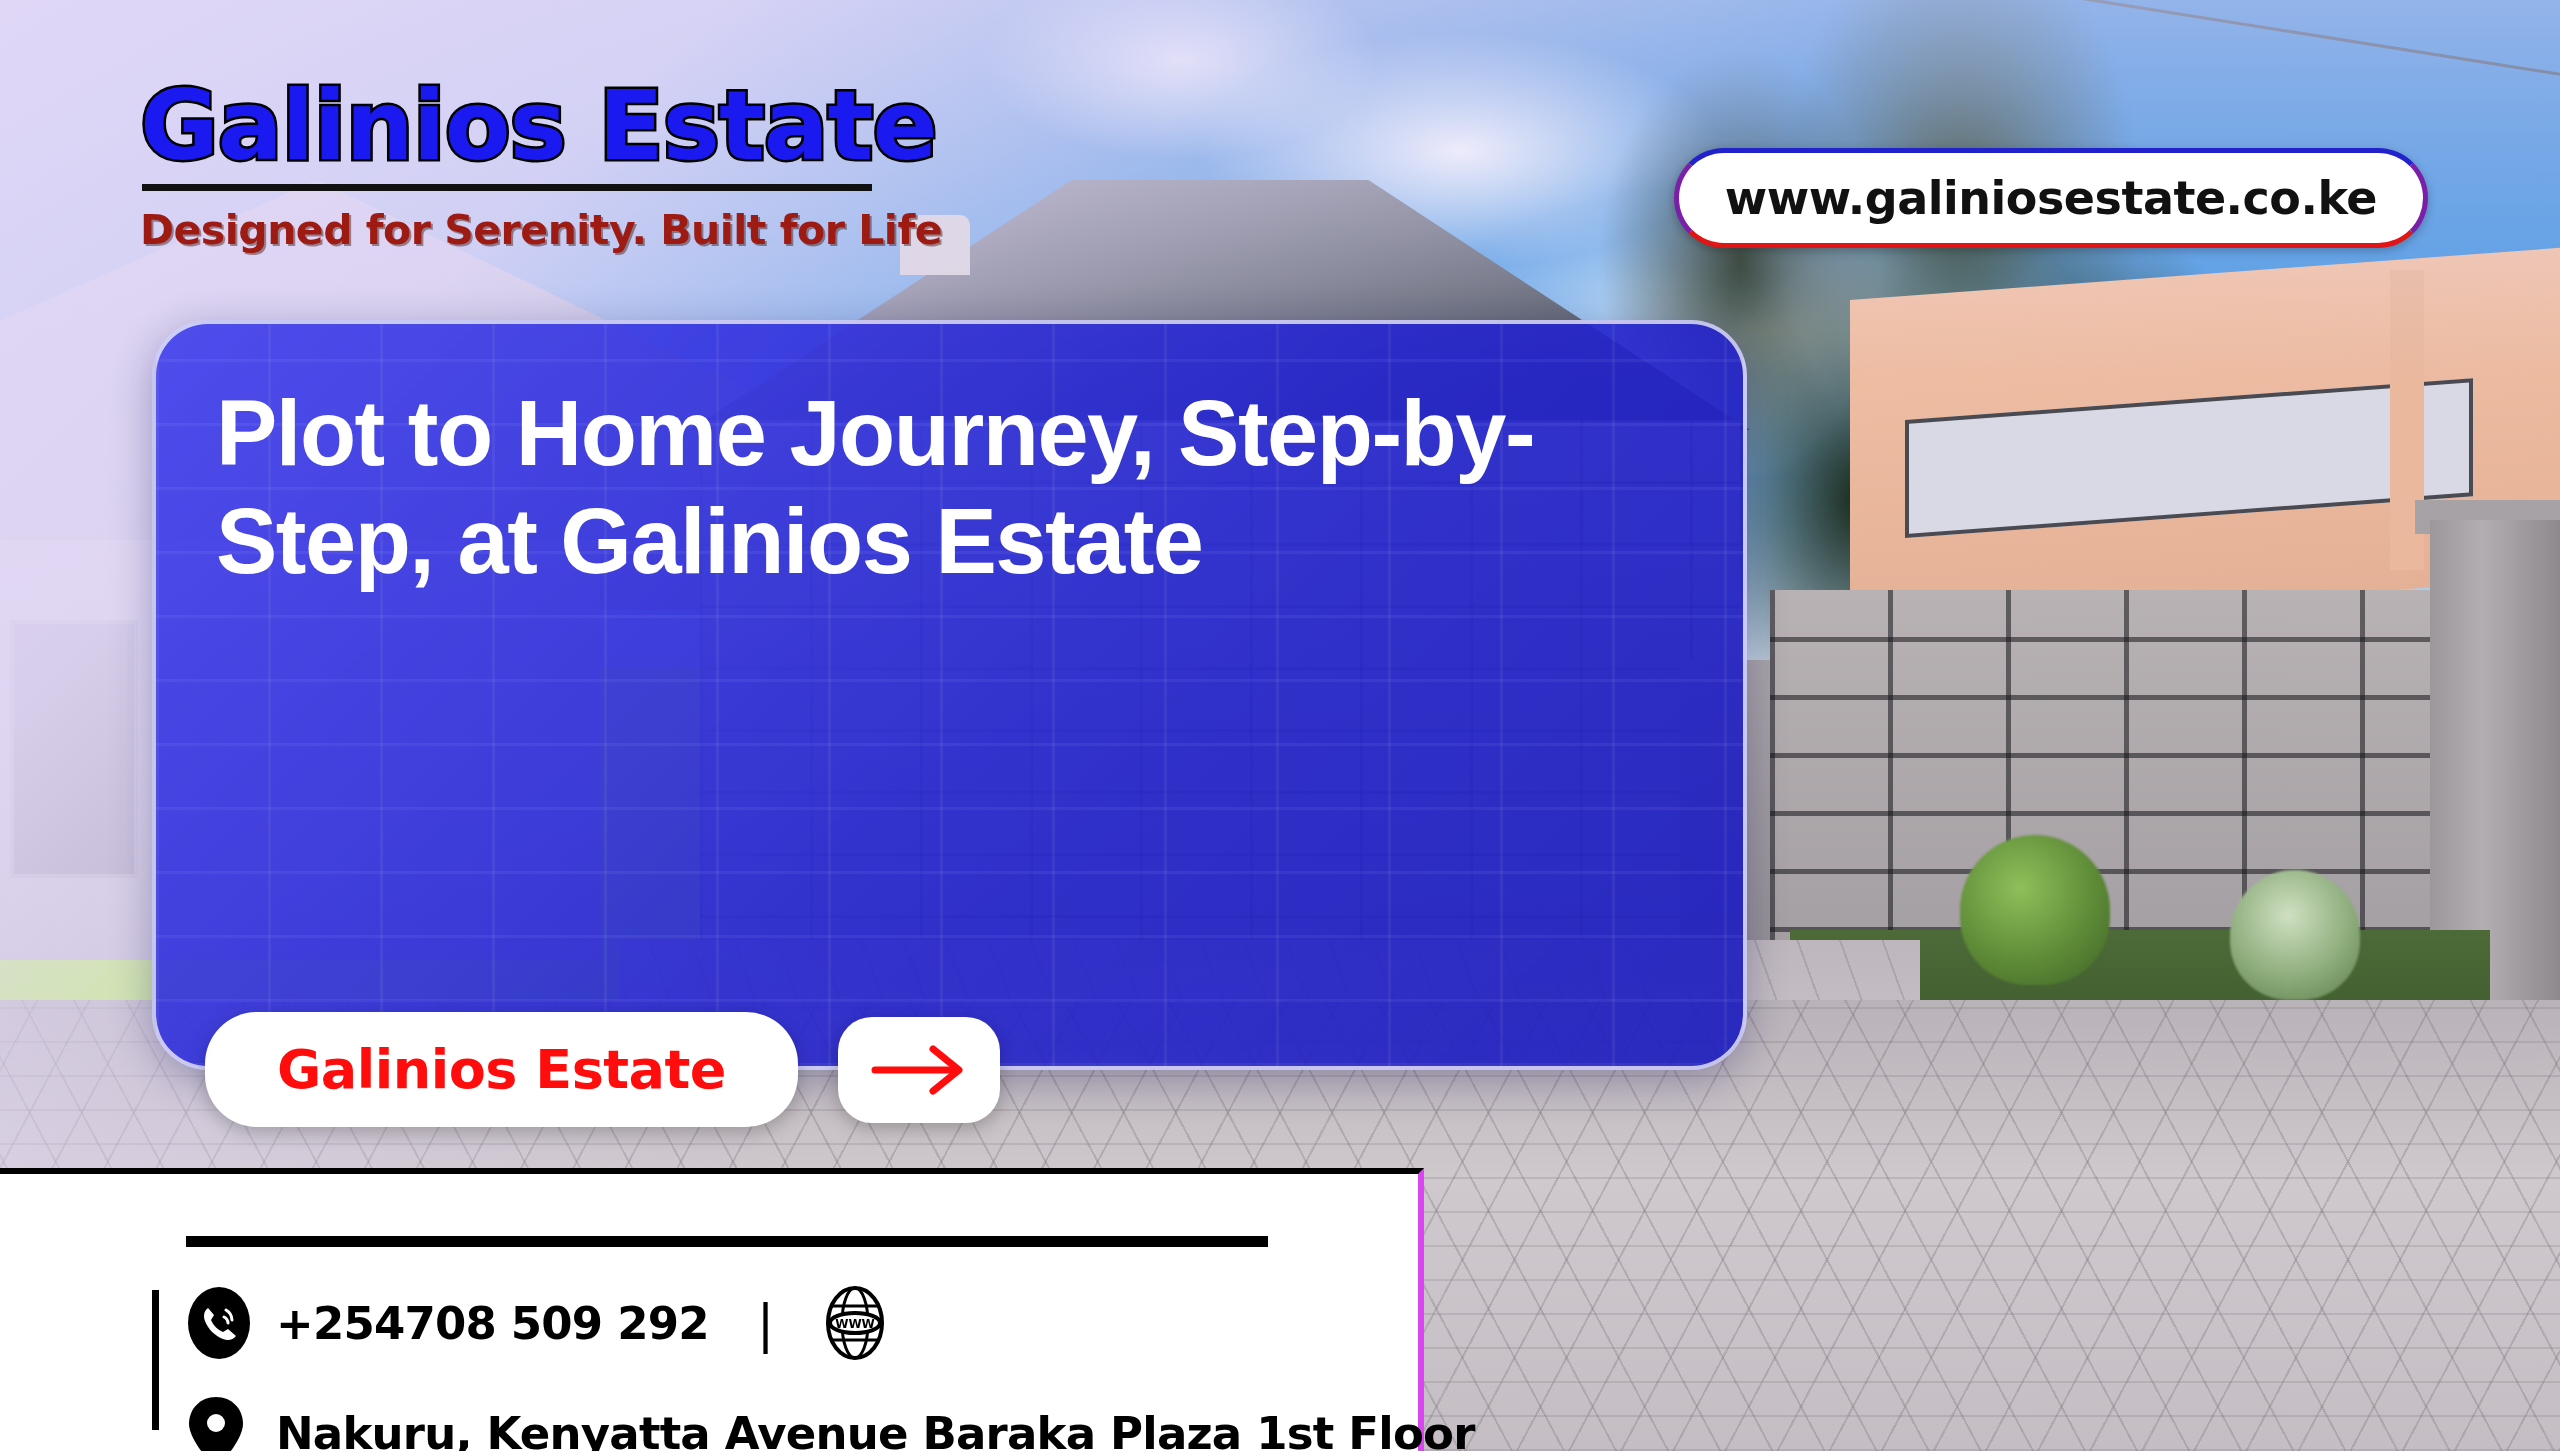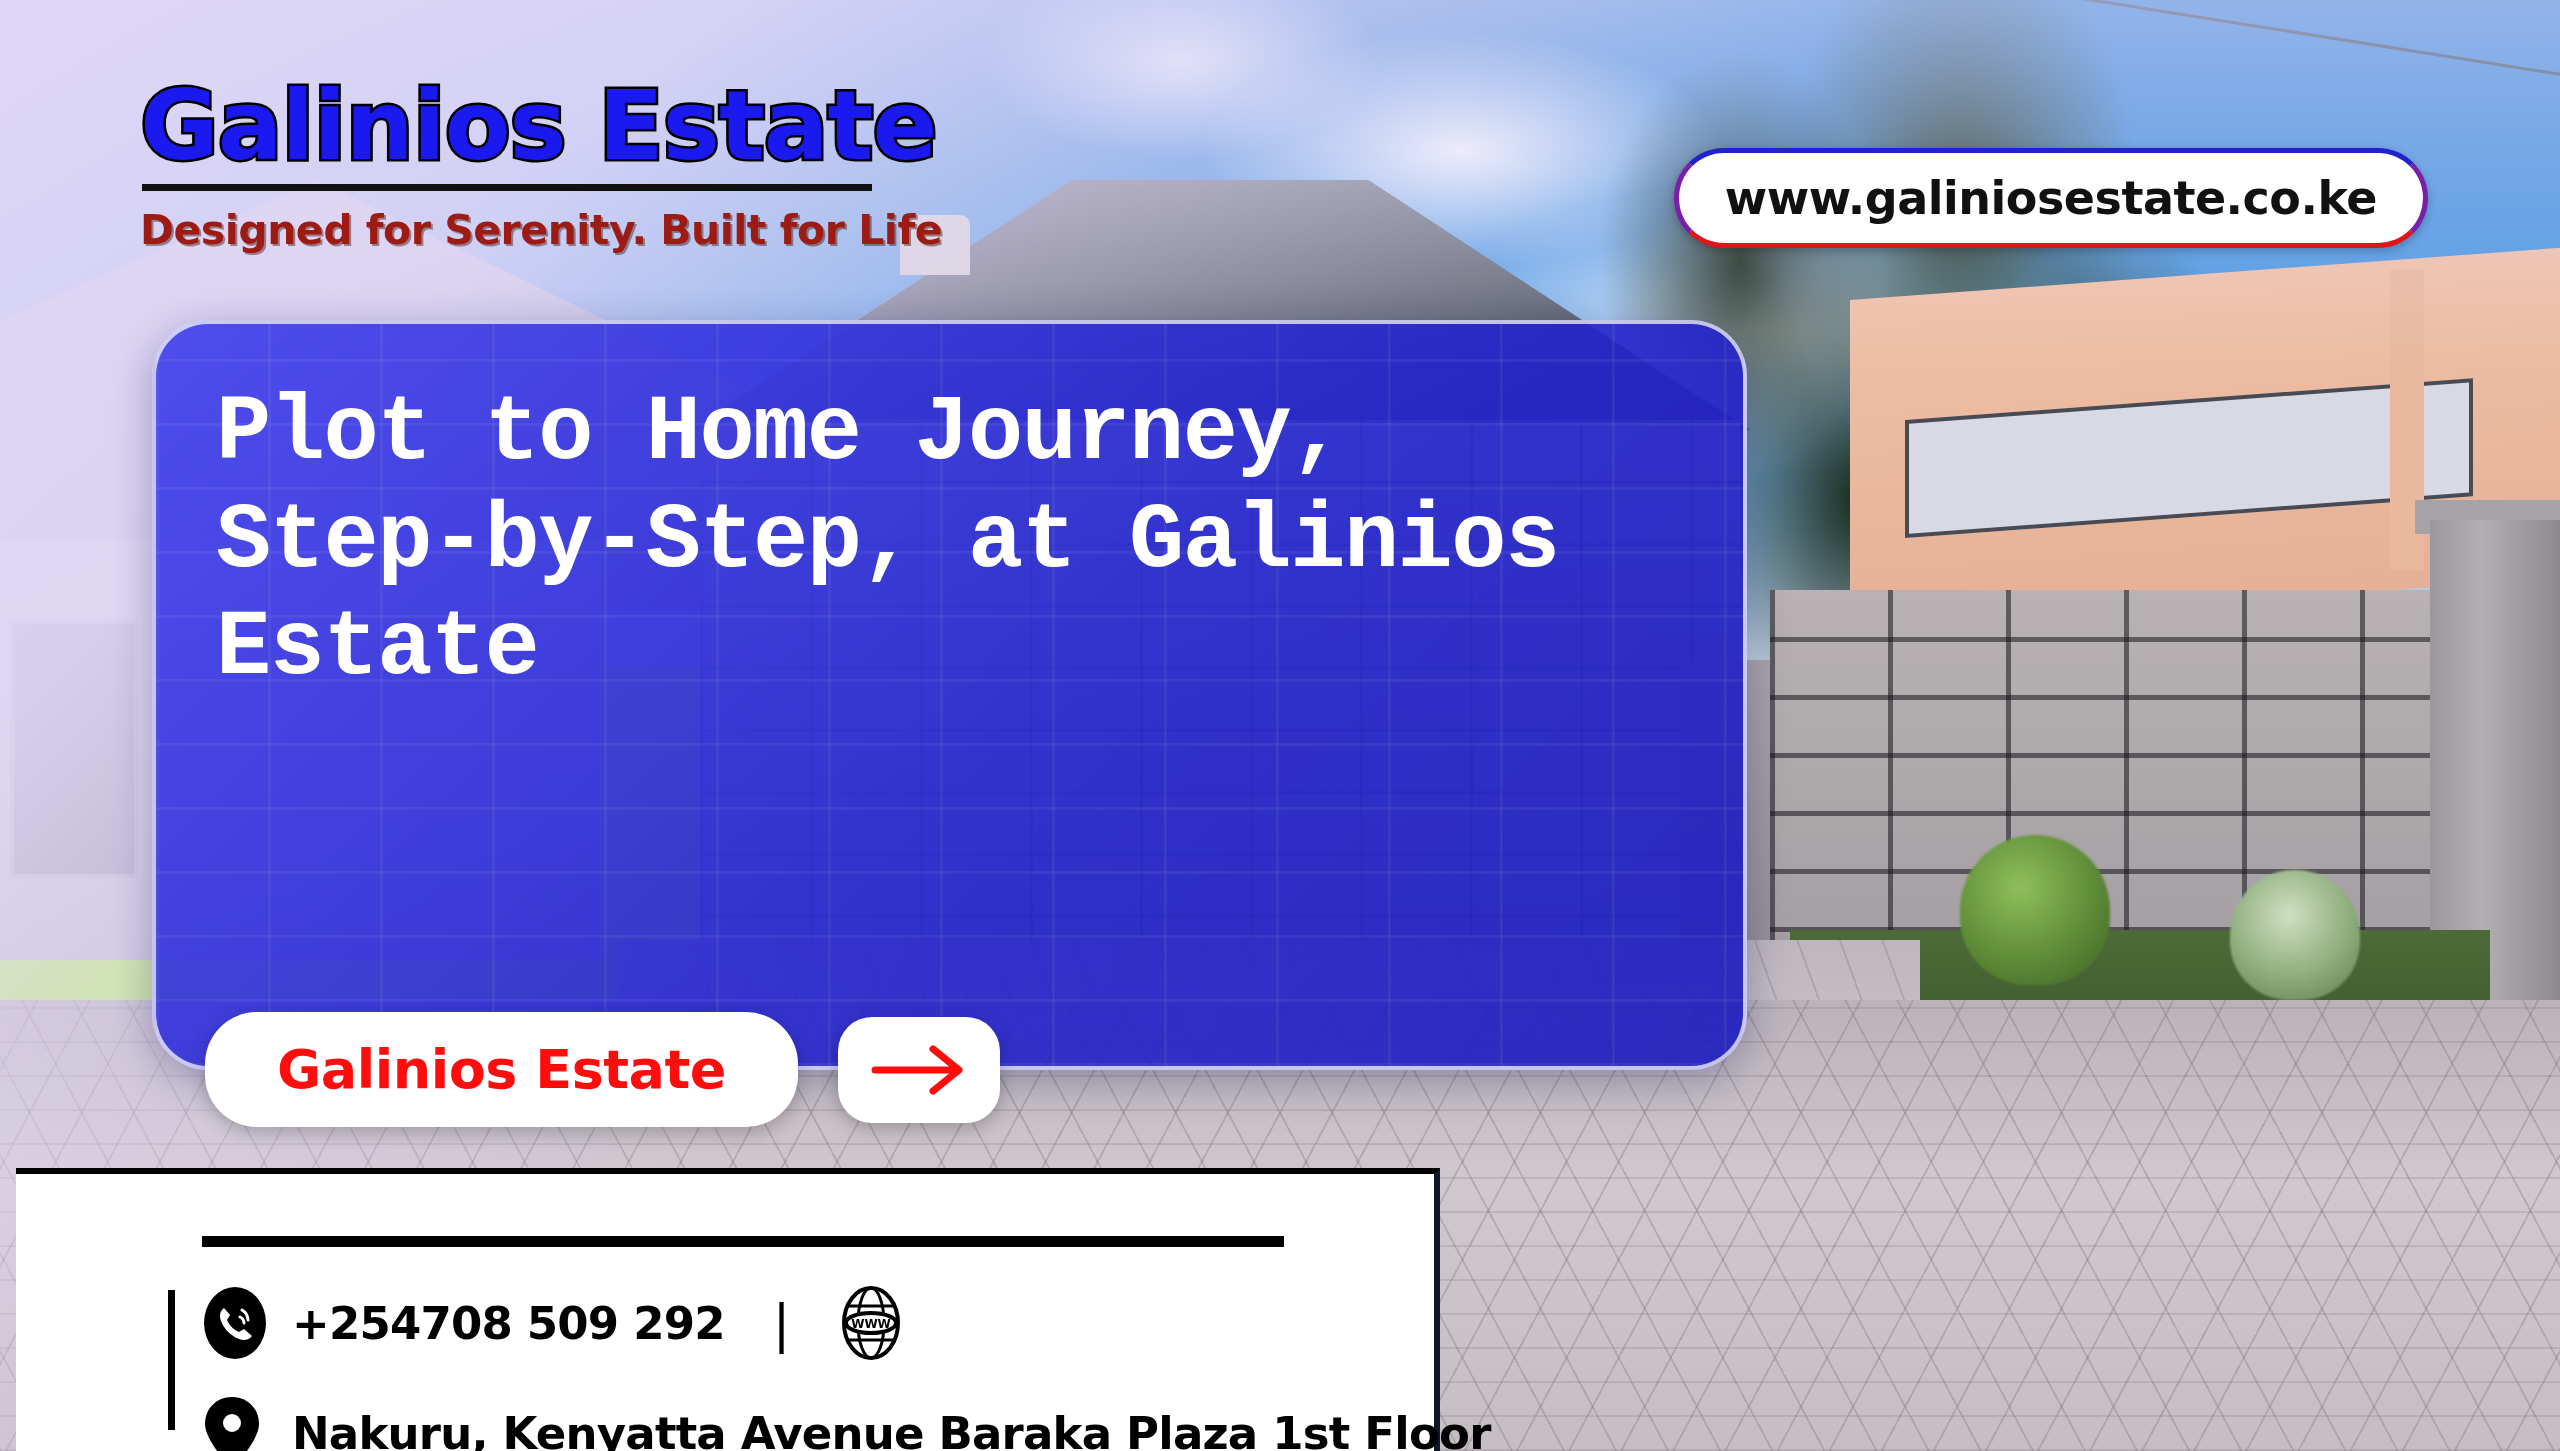--- a/index.html
+++ b/index.html
@@ -297,21 +297,21 @@
       repeating-linear-gradient(0deg,  rgba(255,255,255,.055) 0 3px, rgba(0,0,0,0) 3px 64px),
       repeating-linear-gradient(90deg, rgba(255,255,255,.055) 0 3px, rgba(0,0,0,0) 3px 112px);
     pointer-events: none;
   }
   .card-inner {
     position: relative;
     padding: 56px 60px 0 60px;
   }
 
   .headline {
-    font-family: Liberation Mono, monospace;
+    font-family: Liberation Sans, sans-serif;
     font-size: 92px;
     font-weight: 700;
     line-height: 1.17;
     letter-spacing: -1.5px;
     color: #ffffff;
     margin: 0;
     max-width: 1360px;
   }
 
   .sub-row {
@@ -366,25 +366,25 @@
     border-radius: 34px;
     display: flex;
     align-items: center;
     justify-content: center;
     box-shadow: 0 6px 18px rgba(0,0,0,.22);
   }
 
   
   .footer {
     position: absolute;
-    left: 16px; top: 1168px;
+    left: 0; top: 1168px;
     width: 1424px; height: 283px;
     background: #ffffff;
     border-top: 6px solid #000000;
-    border-right: 6px solid #0f172a;
+    border-right: 6px solid #d946ef;
     box-sizing: border-box;
   }
   .footer-rule {
     position: absolute;
     left: 186px; top: 62px;
     width: 1082px; height: 11px;
     background: #000000;
   }
   .footer-vline {
     position: absolute;

